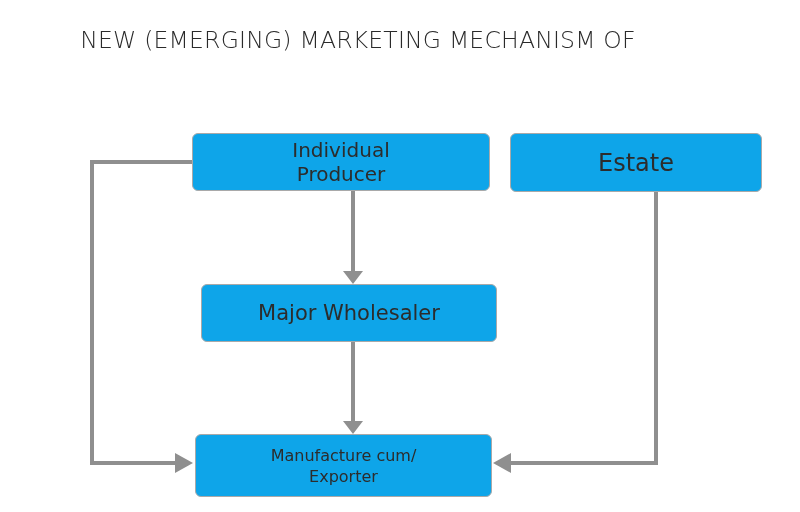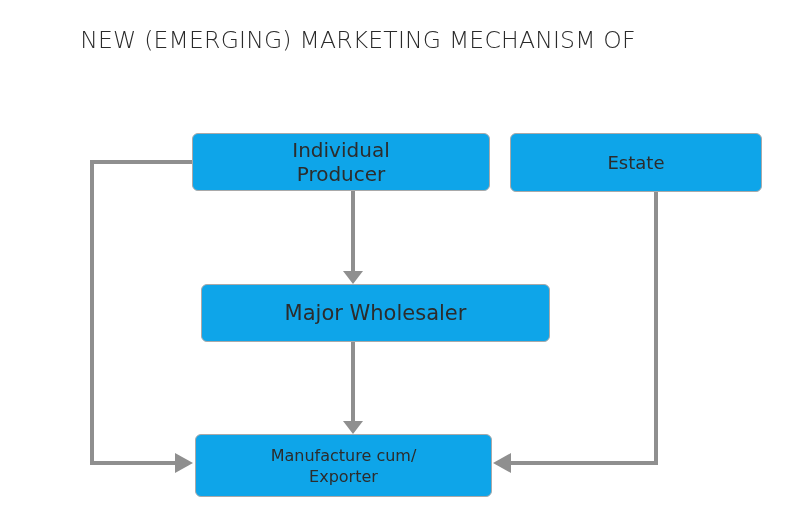--- a/index.html
+++ b/index.html
@@ -6,22 +6,22 @@
   body { width:800px; height:512px; position:relative; overflow:hidden;
          font-family: "DejaVu Sans", sans-serif; color:#2b2b2b; }
   .title { position:absolute; left:0; top:24px; width:716px; text-align:center;
            font-size:23.5px; line-height:32px; font-weight:300; color:#2a2a2a; letter-spacing:0.2px; }
   .title div { white-space:nowrap; }
   .box { position:absolute; background:#0ea5e9; border:1.5px solid #a9a9a9; border-radius:6px;
          box-sizing:border-box; display:flex; flex-direction:column; align-items:center;
          justify-content:center; text-align:center; color:#2c2c2c; }
   .box span { display:block; white-space:nowrap; }
   #b-producer { left:192px; top:133px; width:298px; height:58px; font-size:20px; line-height:24px; }
-  #b-estate { left:510px; top:133px; width:252px; height:59px; font-size:18px;justify-content:center; }
-  #b-wholesaler { left:201px; top:284px; width:349px; height:58px; font-size:21px; }
+  #b-estate { left:510px; top:133px; width:252px; height:59px; font-size:24px;justify-content:center; }
+  #b-wholesaler { left:201px; top:284px; width:296px; height:58px; font-size:21px; }
   #b-exporter { left:195px; top:434px; width:297px; height:63px; font-size:16px; line-height:21px; }
   svg.lines { position:absolute; left:0; top:0; }
 </style>
 </head>
 <body>
 
 <div class="title">
   <div>NEW (EMERGING) MARKETING MECHANISM OF</div>
 </div>
 

